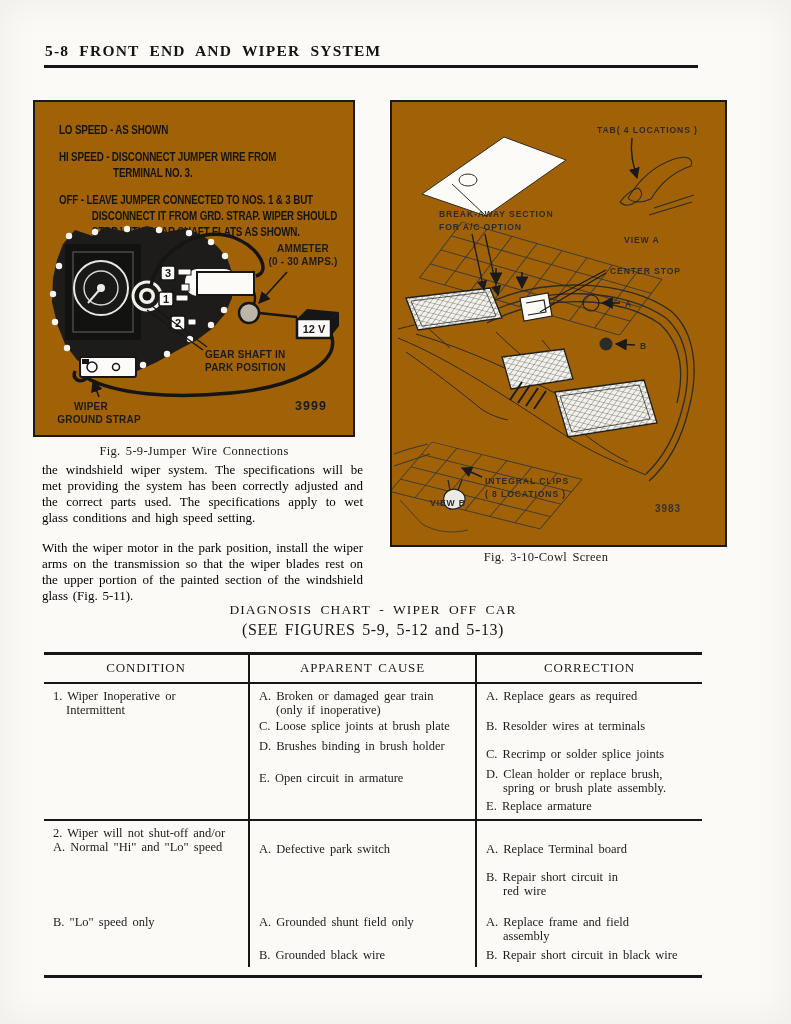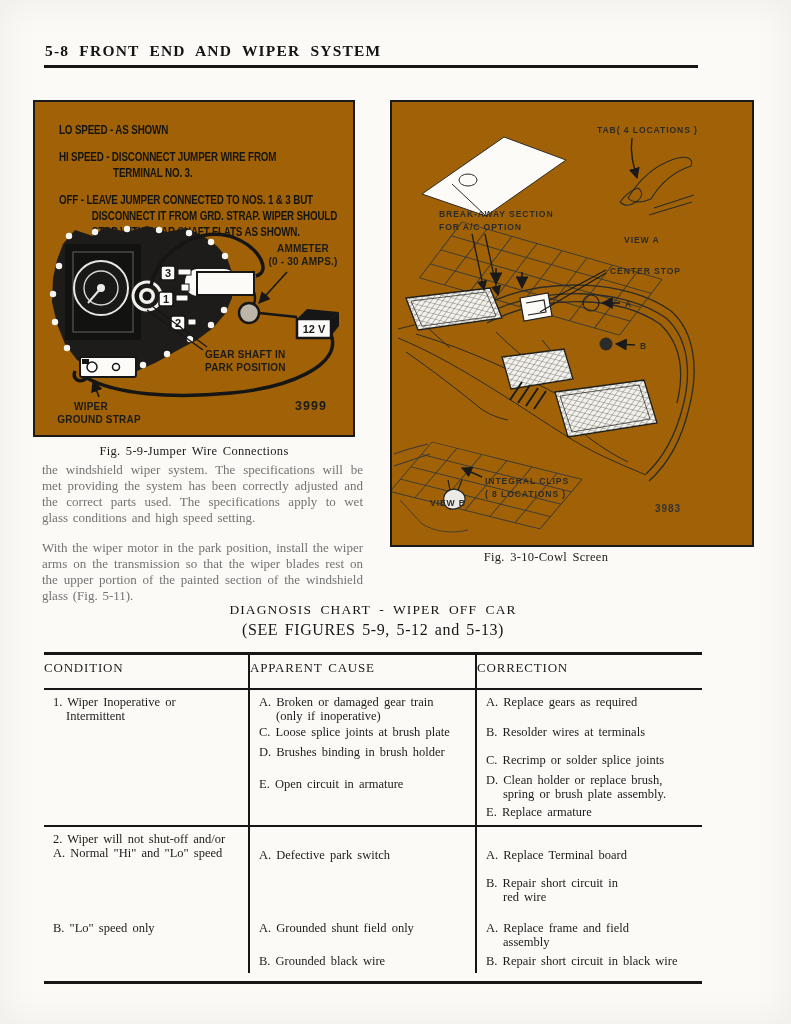--- a/index.html
+++ b/index.html
@@ -14,21 +14,21 @@
   .hdr-title {
     position:absolute; left:45px; top:42px;
     font-size:15.5px; font-weight:600; letter-spacing:1.2px; word-spacing:5px;
     color:#141414;
   }
   .hdr-rule { position:absolute; left:44px; top:65px; width:654px; height:2.5px; background:#161616; }
 
   
   .figbox { position:absolute; border:2px solid #1a1a1a; background:#a16207; }
   .figbox-left  { left:33px;  top:100px; width:322px; height:337px; }
-  .figbox-right { left:390px; top:100px; width:364px; height:447px; }
+  .figbox-right { left:390px; top:100px; width:337px; height:447px; }
 
   .fig-notes {
     position:absolute; left:24px; top:20px; width:360px;
     font-family:"Liberation Sans", sans-serif; font-weight:700;
     font-size:12px; line-height:16px; letter-spacing:-0.2px; color:#141414;
     transform:scaleX(0.82); transform-origin:left top;
   }
   .note { margin-bottom:11px; }
   .note .h62 { padding-left:66px; text-indent:-66px; }
   .note .h40 { padding-left:40px; text-indent:-40px; }
@@ -46,38 +46,38 @@
 
   .caption {
     position:absolute; text-align:center; font-size:12.5px; letter-spacing:0.3px; word-spacing:2px; color:#1b1b1b;
   }
   .cap59  { left:33px;  top:444px; width:322px; }
   .cap510 { left:390px; top:550px; width:312px; }
 
   
   .bodytext {
     position:absolute; left:42px; top:462px; width:321px;
-    font-size:13px; line-height:16px; text-align:justify; word-spacing:1.5px; color:#737373;
+    font-size:13px; line-height:16px; text-align:justify; word-spacing:1.5px; color:#000000;
   }
   .bodytext p + p { margin-top:14px; }
 
   
   .diag-title { position:absolute; left:23px; top:602px; width:700px; text-align:center; color:#161616; }
   .diag-title .t1 { font-size:13.5px; letter-spacing:1.1px; word-spacing:4px; }
   .diag-title .t2 { font-size:16px; letter-spacing:0.6px; word-spacing:2px; margin-top:3px; }
 
   .diag-table {
     position:absolute; left:44px; top:652px; width:658px;
     border-top:3px solid #161616; border-bottom:3px solid #161616;
     font-size:12.5px; line-height:14px; word-spacing:2px; color:#1c1c1c;
   }
   .trow { display:grid; grid-template-columns:206px 227px 225px; }
   .cdiv { border-right:2px solid #161616; }
   .t-head { border-bottom:2.5px solid #161616; }
-  .t-head > div { text-align:left; padding:6px 0 13px; font-size:13px; letter-spacing:0.8px; }
+  .t-head > div { text-align:center; padding:6px 0 7px; font-size:13px; letter-spacing:0.8px; }
   .t-sec2 { border-top:2.5px solid #161616; }
   .cell { padding:5px 6px 4px 9px; }
   .ln { min-height:14px; }
   .ind { padding-left:17px; }
   .ind13 { padding-left:13px; }
   .pair { }
   .mh30{min-height:30px} .mh28{min-height:28px} .mh20{min-height:20px}
   .mh32{min-height:32px} .mh16{min-height:16px} .mh36{min-height:36px}
   .mh33{min-height:33px} .mh15{min-height:15px}
   .padt16 { padding-top:16px; }

